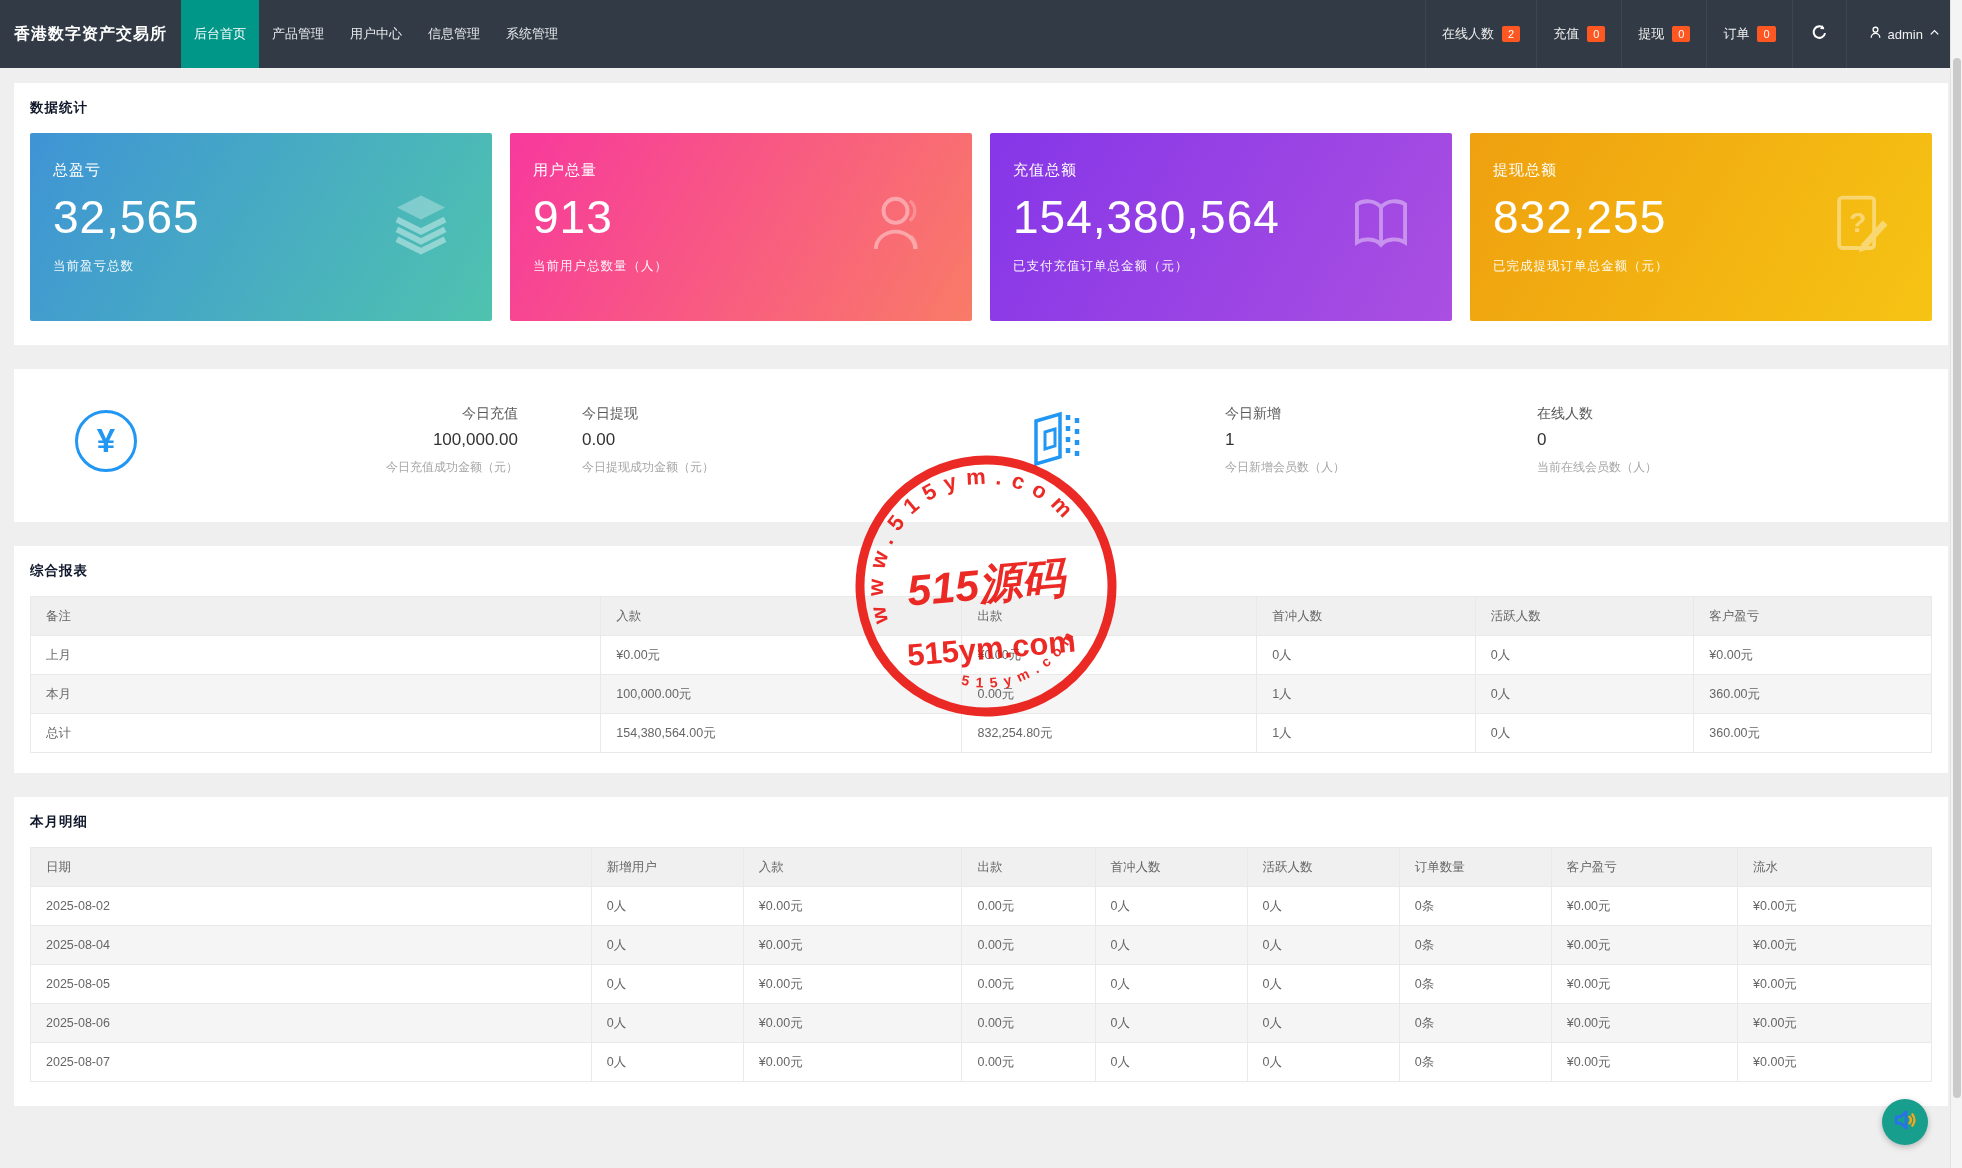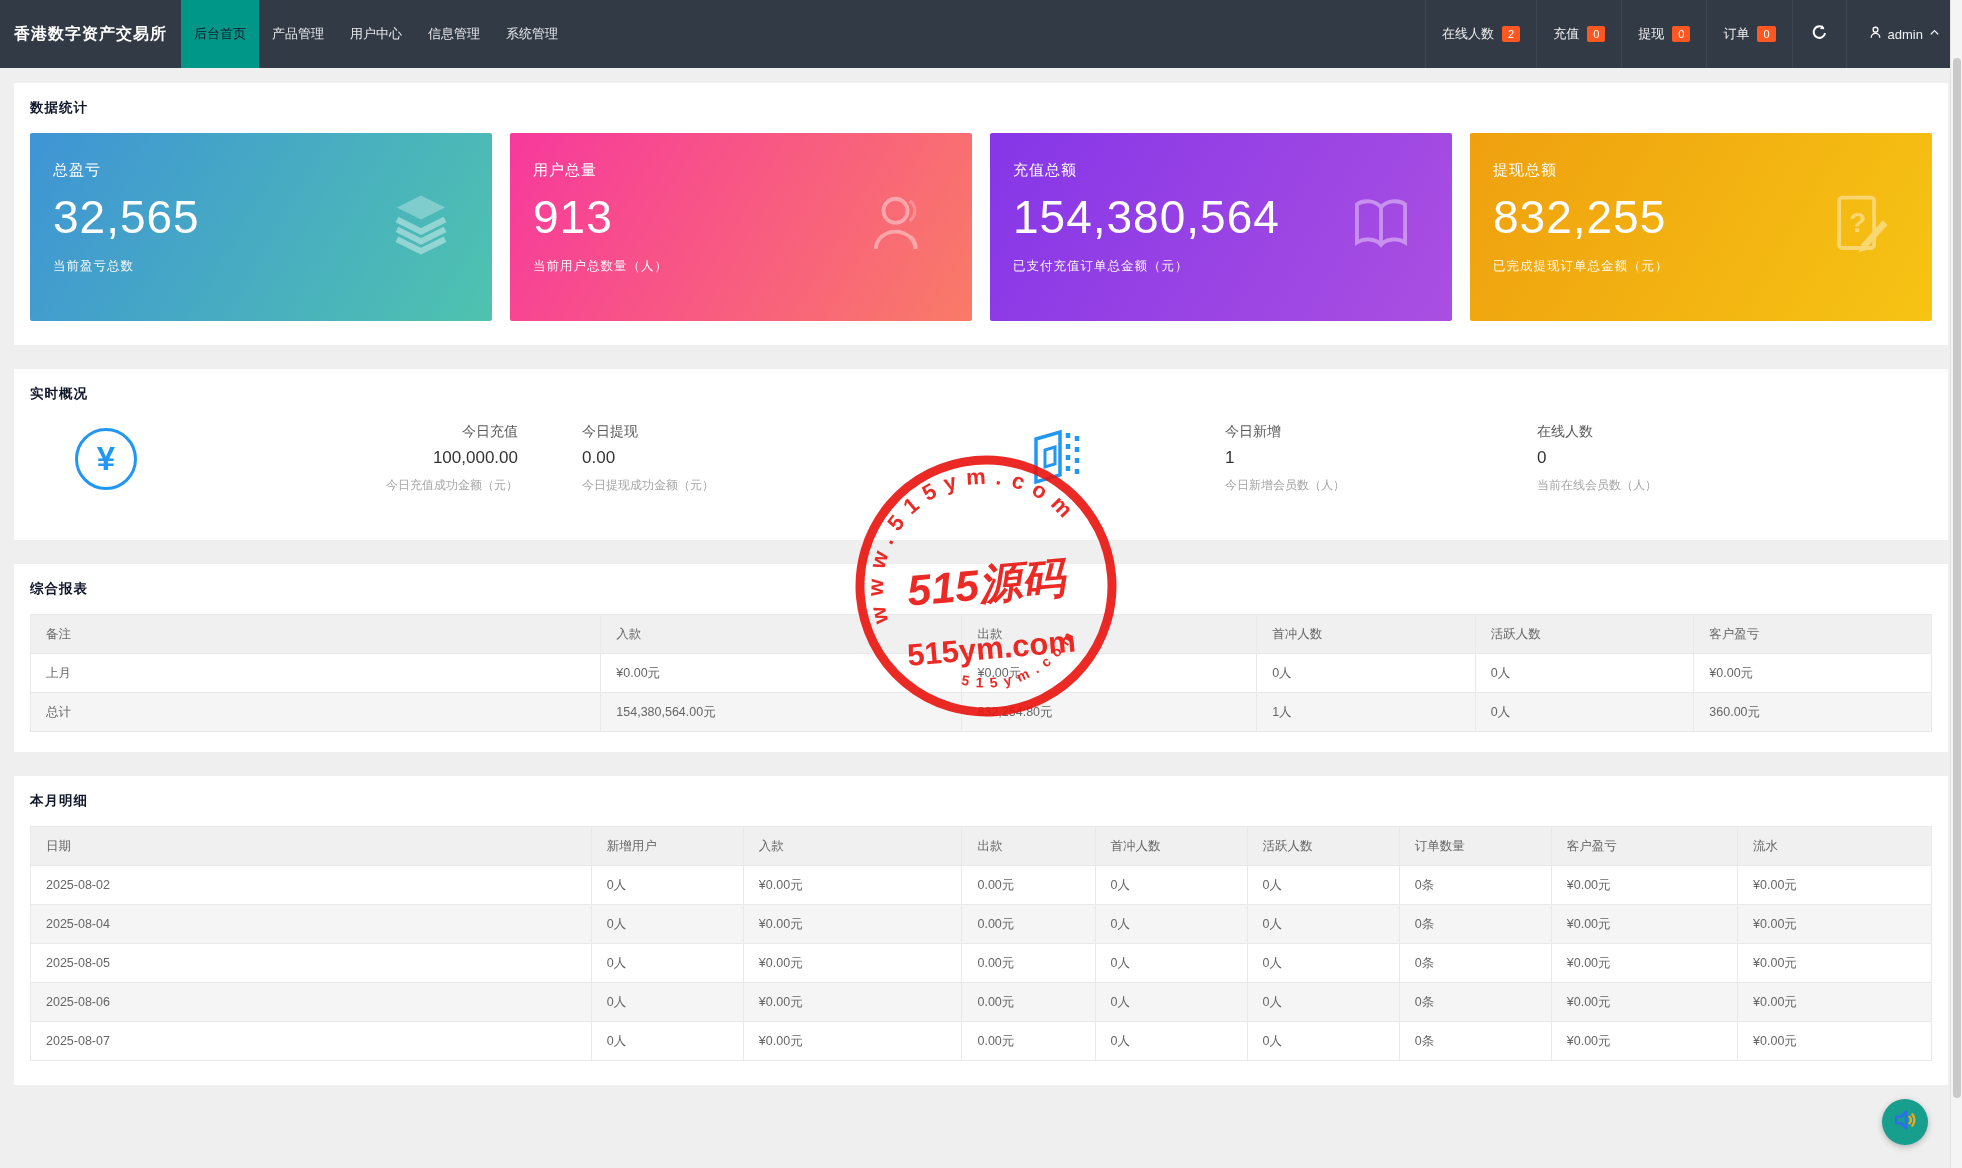--- a/index.html
+++ b/index.html
@@ -12,21 +12,21 @@
   .navbar {
     height:68px; background:#323a45; display:flex; align-items:stretch;
     color:#fff; position:relative; z-index:10;
   }
   .brand { display:flex; align-items:center; padding:0 14px; font-size:16px; font-weight:bold; letter-spacing:1px; white-space:nowrap; }
   .nav-tabs { display:flex; align-items:stretch; }
   .nav-tab {
     display:flex; align-items:center; padding:0 13px; font-size:13px; color:#e8eaec;
     cursor:pointer; white-space:nowrap;
   }
-  .nav-tab.active { background:#009688; color:#0f172a; }
+  .nav-tab.active { background:#009688; color:#ffffff; }
   .nav-right { margin-left:auto; display:flex; align-items:stretch; }
   .nav-item {
     display:flex; align-items:center; padding:0 16px; font-size:13px; color:#f0f0f0;
     border-left:1px solid rgba(255,255,255,0.06); cursor:pointer; white-space:nowrap;
   }
   .badge {
     display:inline-block; margin-left:8px; background:#ff5722; color:#fff;
     font-size:11px; line-height:16px; padding:0 6px; border-radius:2px;
   }
   .nav-icon-btn { padding:0 18px; }
@@ -200,21 +200,20 @@
             <path d="M34 52 L54 30" stroke="#fff" stroke-width="6"></path>
             <polygon points="30,57 36,55 32,51" fill="#fff"></polygon>
           </svg>
         </span>
       </div>
 
     </div>
   </div>
 
   <div class="panel" style="padding-bottom:34px;">
-    <div class="panel-title">实时概况</div>
     <div class="rt-row">
       <div class="rt-icon-circle">¥</div>
 
       <div class="rt-col rt-col1">
         <div class="rt-label">今日充值</div>
         <div class="rt-value">100,000.00</div>
         <div class="rt-desc">今日充值成功金额（元）</div>
       </div>
 
       <div class="rt-col rt-col2">
@@ -268,20 +267,28 @@
           </tr>
         </thead>
         <tbody>
           <tr>
             <td>上月</td>
             <td>¥0.00元</td>
             <td>¥0.00元</td>
             <td>0人</td>
             <td>0人</td>
             <td>¥0.00元</td>
+          </tr>
+          <tr>
+            <td>本月</td>
+            <td>100,000.00元</td>
+            <td>0.00元</td>
+            <td>1人</td>
+            <td>0人</td>
+            <td>360.00元</td>
           </tr>
           <tr>
             <td>总计</td>
             <td>154,380,564.00元</td>
             <td>832,254.80元</td>
             <td>1人</td>
             <td>0人</td>
             <td>360.00元</td>
           </tr>
         </tbody>

